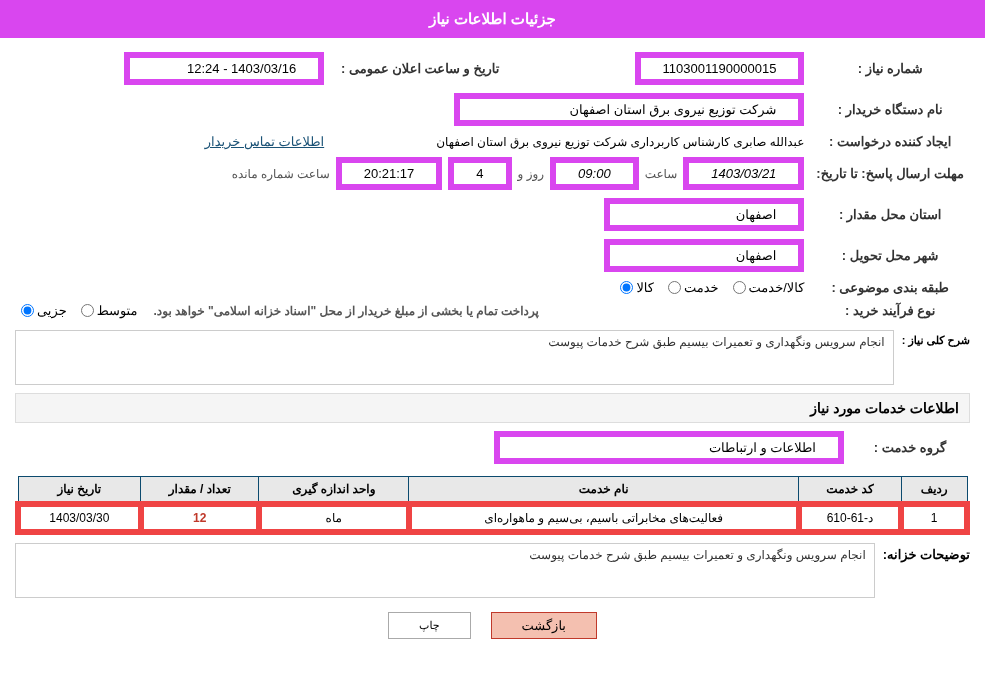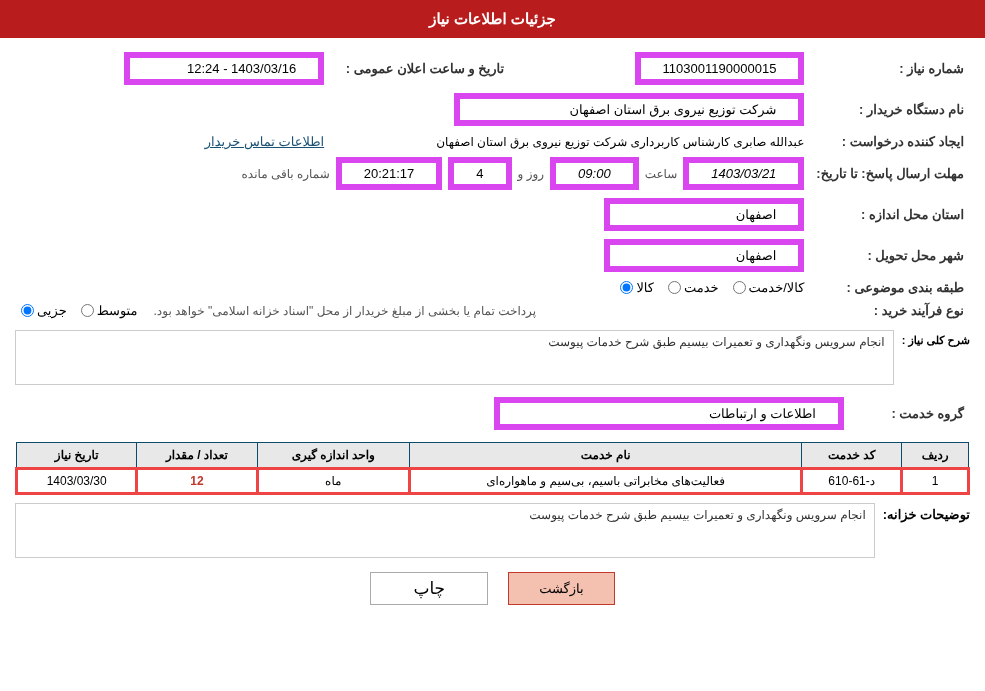--- a/index.html
+++ b/index.html
@@ -9,21 +9,21 @@
       background: #f0f0f0;
       direction: rtl;
     }
     .page-wrapper {
       width: 985px;
       min-height: 691px;
       background: #fff;
       margin: 0 auto;
     }
     .header-bar {
-      background: #b91c1c;
+      background: #d946ef;
       color: #fff;
       text-align: center;
       padding: 10px 0;
       font-size: 15px;
       font-weight: bold;
     }
     .content {
       padding: 10px 15px;
     }
     .info-table {
@@ -31,21 +31,21 @@
       border-collapse: collapse;
       margin-bottom: 8px;
     }
     .info-table td {
       padding: 4px 6px;
       vertical-align: middle;
     }
     .label-cell {
       color: #333;
       white-space: nowrap;
-      text-align: right;
+      text-align: center;
       font-weight: bold;
       width: 120px;
     }
     .value-cell {
       text-align: right;
     }
     .input-box {
       border: 6px solid #d946ef;
       background: #fff;
       padding: 3px 22px;
@@ -91,55 +91,56 @@
     }
     .radio-label {
       display: flex;
       align-items: center;
       gap: 3px;
       direction: rtl;
     }
     .notice-text {
       color: #555;
       font-size: 12px;
+      font-weight: bold;
     }
     .services-table {
       width: 100%;
       border-collapse: collapse;
       margin: 8px 0;
       font-size: 12px;
     }
     .services-table th {
       background: #e8e8e8;
       border: 1px solid #0c4a6e;
       padding: 5px 8px;
       text-align: center;
     }
     .services-table td {
-      border: 3px solid #ef4444;
+      border: 6px solid #ef4444;
       padding: 4px 8px;
       text-align: center;
     }
     .services-table td.name-cell {
       text-align: center;
     }
     .btn-wrapper {
       display: flex;
       justify-content: center;
       gap: 20px;
       margin-top: 14px;
       margin-bottom: 10px;
     }
     .btn-print {
       background: #fff;
       border: 1px solid #aaa;
-      padding: 5px 42px;
+      padding: 5px 30px;
       cursor: pointer;
       font-family: Tahoma, Arial, sans-serif;
-      font-size: 17px;
+      font-size: 11px;
     }
     .btn-back {
       background: #f4c0b0;
       border: 1px solid #c0392b;
       padding: 5px 30px;
       cursor: pointer;
       font-family: Tahoma, Arial, sans-serif;
       font-size: 13px;
       color: #000;
     }
@@ -194,27 +195,27 @@
       <tr>
         <td class="label-cell">مهلت ارسال پاسخ: تا تاریخ:</td>
         <td class="value-cell" colspan="4">
           <div class="row-flex" style="flex-wrap:wrap;">
             <span class="input-box input-box-small">1403/03/21</span>
             <span class="small-label">ساعت</span>
             <span class="input-box input-box-small">09:00</span>
             <span class="small-label">روز و</span>
             <span class="input-box" style="min-width:40px;">4</span>
             <span class="input-box" style="min-width:80px;">20:21:17</span>
-            <span class="small-label">شماره باقی مانده</span>
+            <span class="small-label">ساعت شماره مانده</span>
           </div>
         </td>
       </tr>
 
       <tr>
-        <td class="label-cell">استان محل اندازه :</td>
+        <td class="label-cell">استان محل مقدار :</td>
         <td class="value-cell" colspan="4">
           <span class="input-box">اصفهان</span>
         </td>
       </tr>
 
       <tr>
         <td class="label-cell">شهر محل تحویل :</td>
         <td class="value-cell" colspan="4">
           <span class="input-box">اصفهان</span>
         </td>
@@ -261,20 +262,21 @@
     </tbody>
       </table>
 
     <div style="display:flex; align-items:flex-start; gap:8px; margin-bottom:8px; direction:rtl;">
       <span style="font-weight:bold; font-size:11px; white-space:nowrap; padding-top:4px;">شرح کلی نیاز :</span>
       <div style="flex:1;">
         <div style="border:1px solid #ccc; padding:4px 8px; min-height:55px; background:#fff; text-align:right; font-size:12px; color:#333;">انجام سرویس ونگهداری  و  تعمیرات بیسیم طبق شرح خدمات پیوست</div>
       </div>
     </div>
 
+    <div class="section-header">اطلاعات خدمات مورد نیاز</div>
 
     <table class="info-table">
       <tbody>
           <tr>
         <td class="label-cell">گروه خدمت :</td>
         <td class="value-cell">
           <span class="input-box input-box-wide">اطلاعات و ارتباطات</span>
         </td>
       </tr>
     </tbody>

